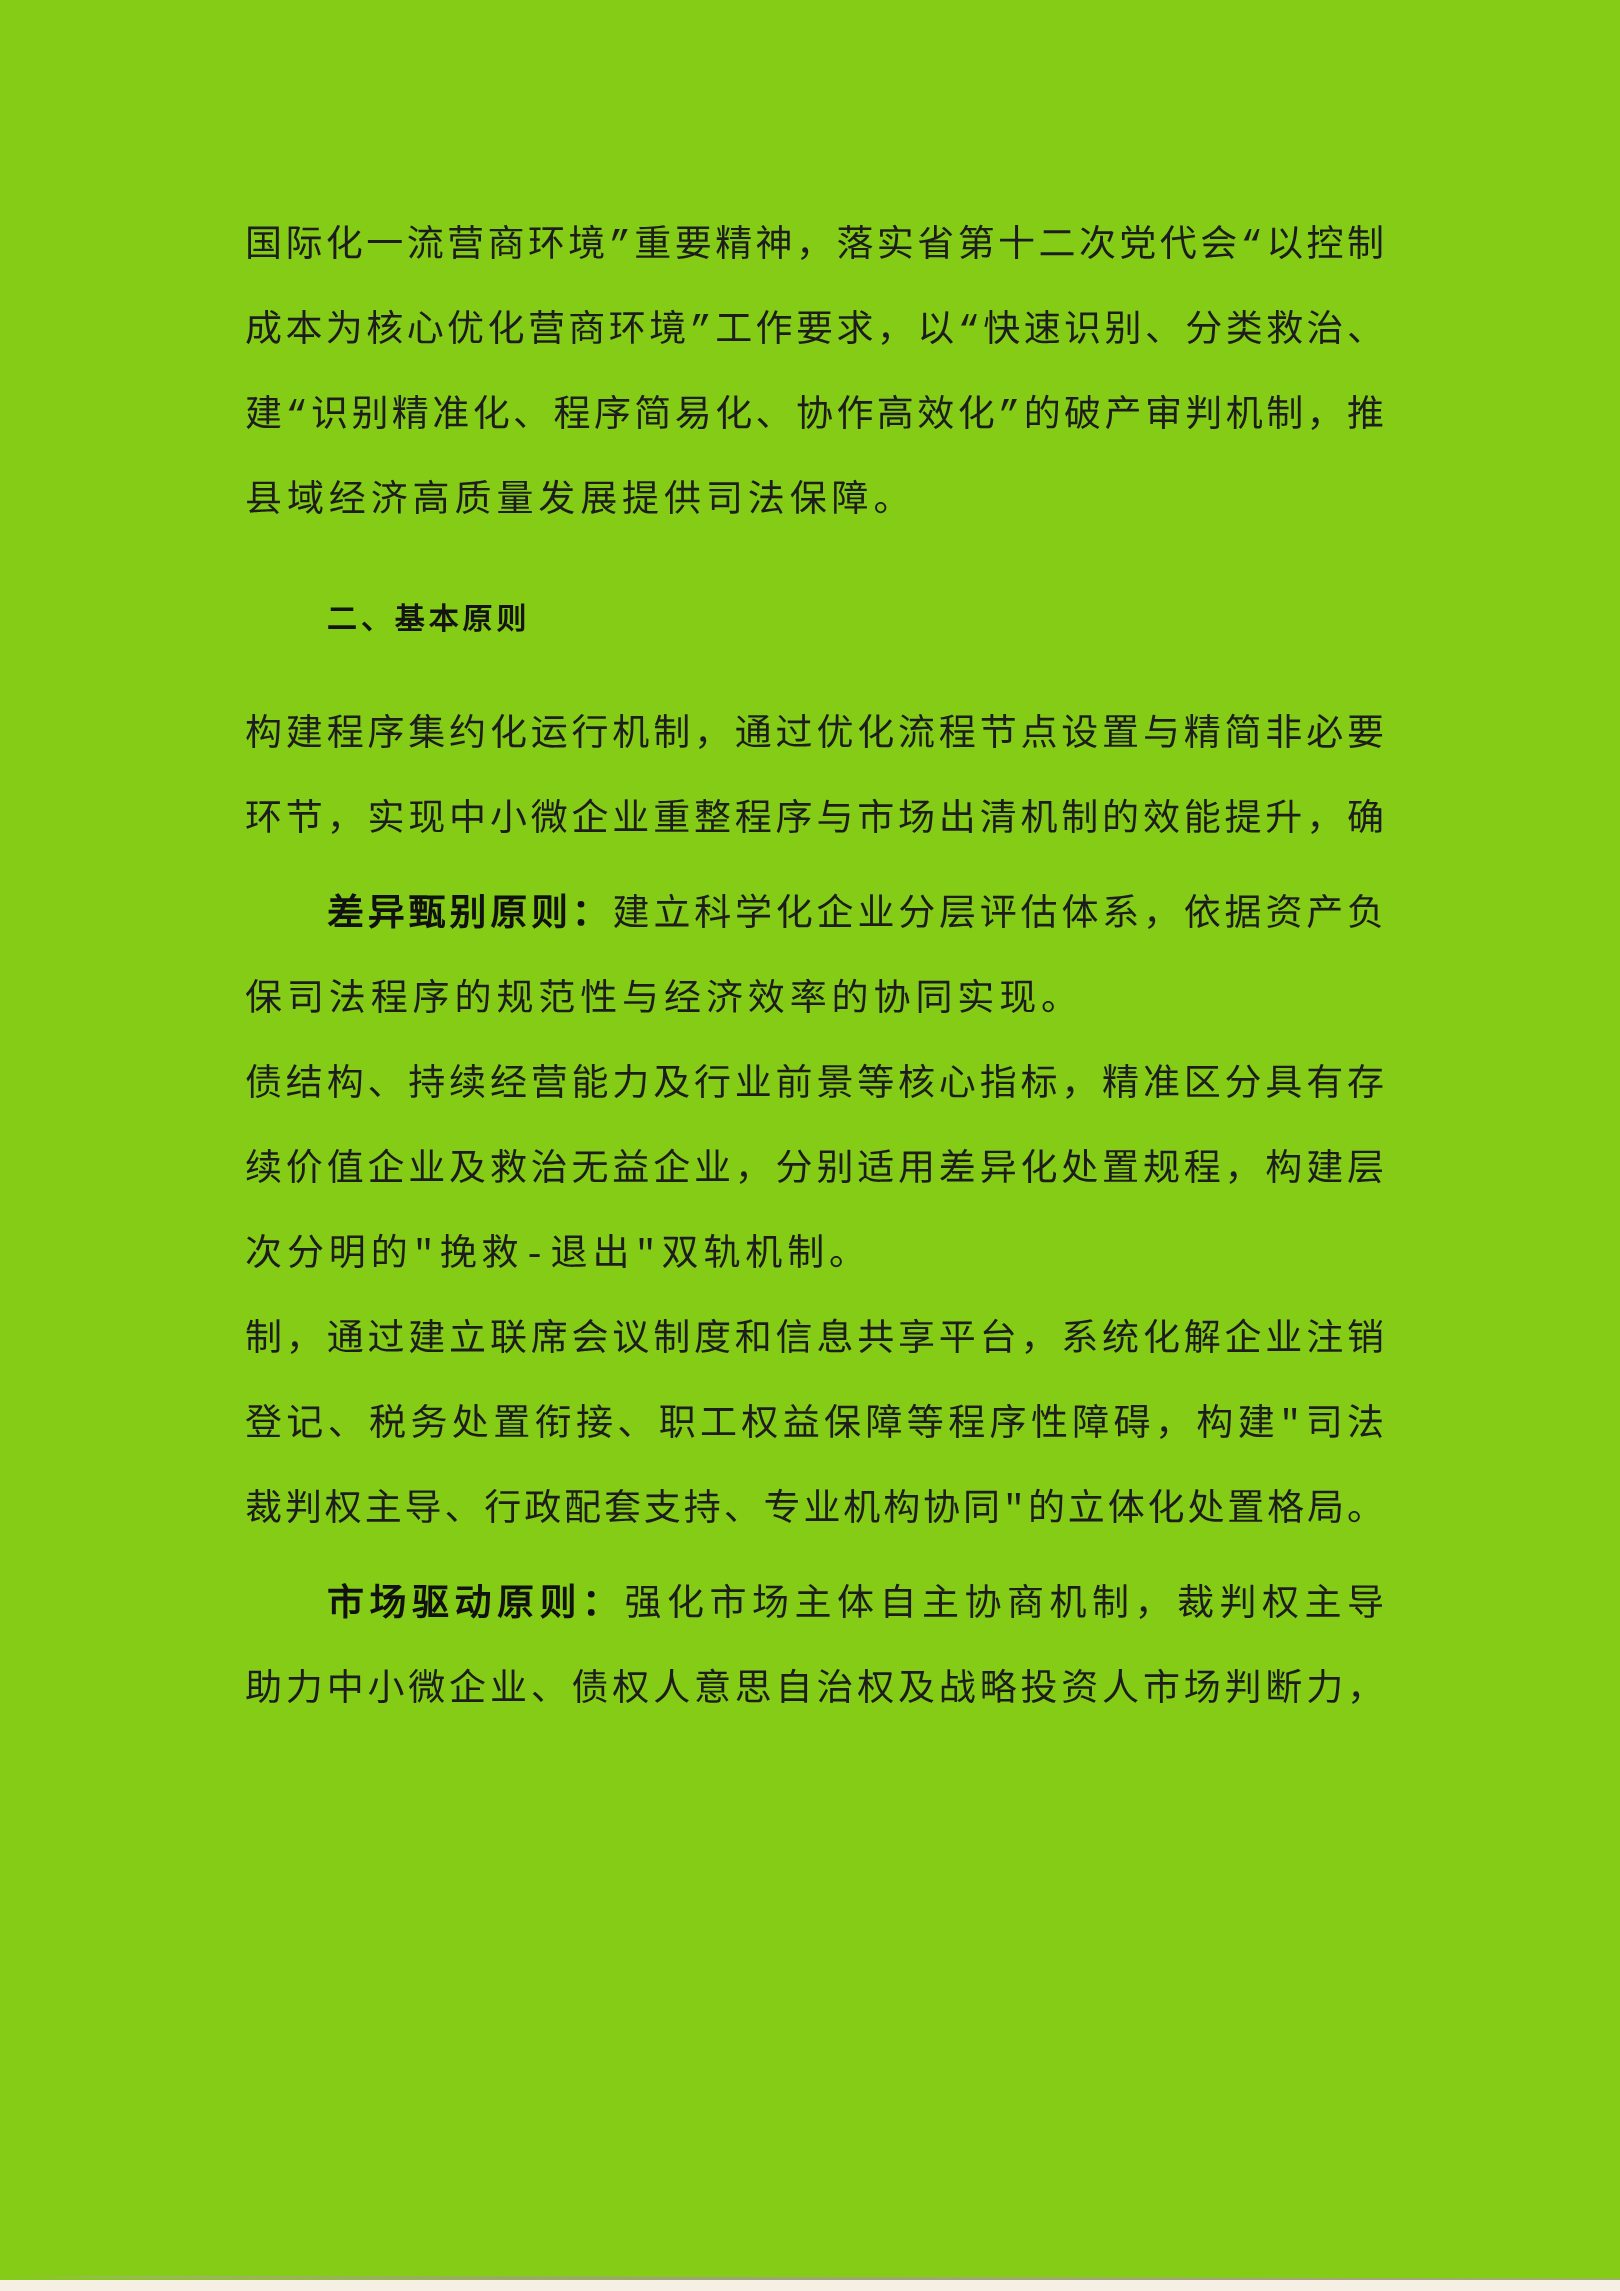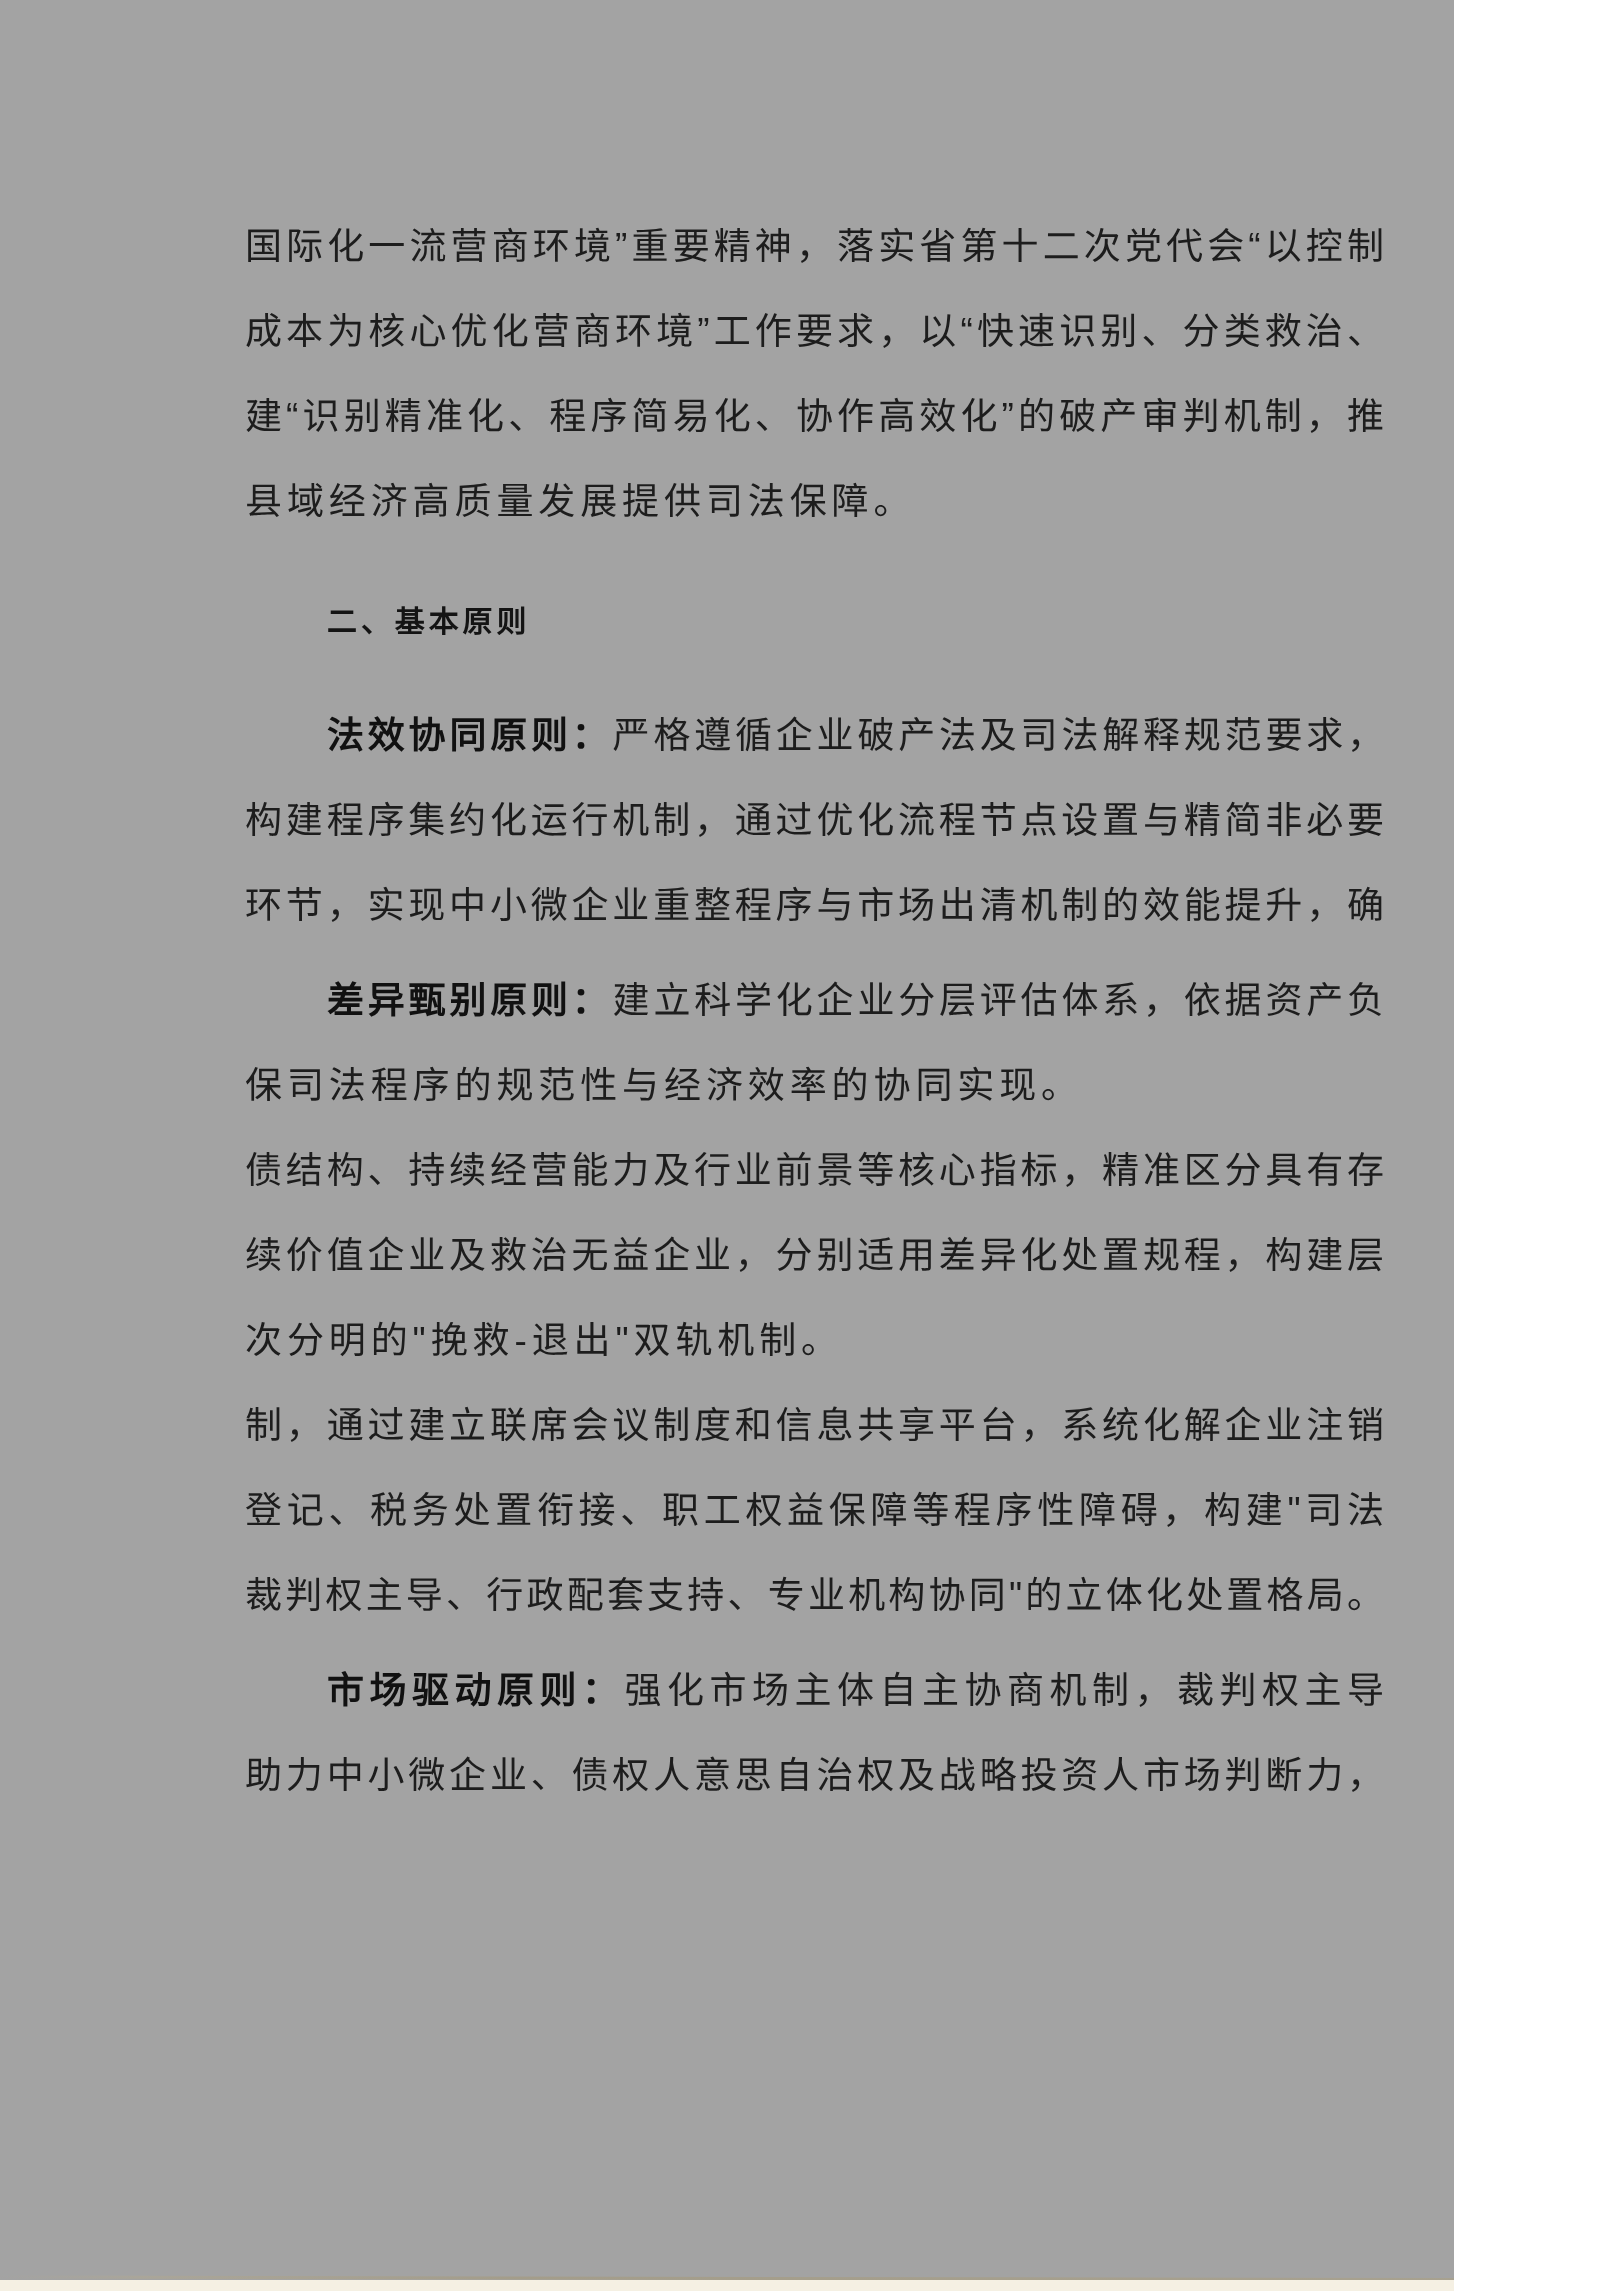--- a/index.html
+++ b/index.html
@@ -1,21 +1,21 @@
 <!DOCTYPE html>
 <html lang="zh-CN"><head>
 <meta charset="utf-8">
 <style>
   html, body { margin: 0; padding: 0; }
   .page {
     position: relative;
-    width: 1454px;
+    width: 1620px;
     height: 2292px;
-    background: #a3a3a3;
-    font-family: Liberation Sans, sans-serif;
+    background: #84cc16;
+    font-family: Liberation Mono, monospace;
     color: #1d1d1d;
     overflow: hidden;
   }
   .textblock {
     position: absolute;
     left: 245px;
     top: 204px;
     width: 1139px;
   }
   .line {
@@ -68,21 +68,20 @@
 <div class="page">
   <div class="textblock">
 
     <div class="line full"><span>国际化一流营商环境”重要精神，落实省第十二次党代会“以控制</span></div>
     <div class="line full"><span>成本为核心优化营商环境”工作要求，以“快速识别、分类救治、</span></div>
     <div class="line full"><span>建“识别精准化、程序简易化、协作高效化”的破产审判机制，推</span></div>
     <div class="line short"><span>县域经济高质量发展提供司法保障。</span></div>
 
     <div class="line heading">二、基本原则</div>
 
-    <div class="line full indent"><span class="lead">法效协同原则：</span><span>严格遵循企业破产法及司法解释规范要求，</span></div>
     <div class="line full"><span>构建程序集约化运行机制，通过优化流程节点设置与精简非必要</span></div>
     <div class="line full"><span>环节，实现中小微企业重整程序与市场出清机制的效能提升，确</span></div>
     <div class="line full indent para"><span class="lead">差异甄别原则：</span><span>建立科学化企业分层评估体系，依据资产负</span></div>
 
     <div class="line short"><span>保司法程序的规范性与经济效率的协同实现。</span></div>
     <div class="line full"><span>债结构、持续经营能力及行业前景等核心指标，精准区分具有存</span></div>
     <div class="line full"><span>续价值企业及救治无益企业，分别适用差异化处置规程，构建层</span></div>
     <div class="line short"><span>次分明的"挽救-退出"双轨机制。</span></div>
 
     <div class="line full"><span>制，通过建立联席会议制度和信息共享平台，系统化解企业注销</span></div>

